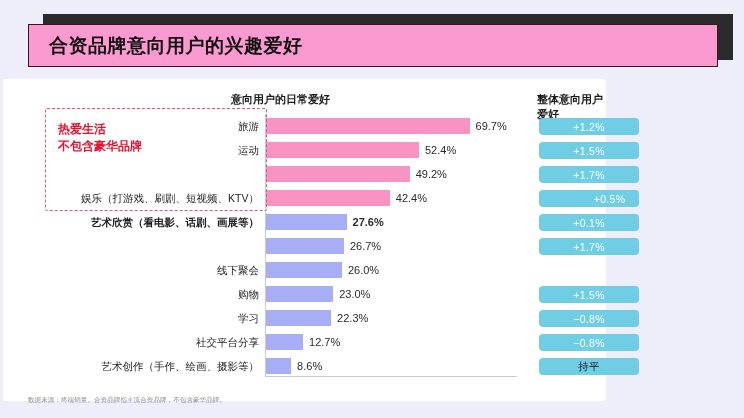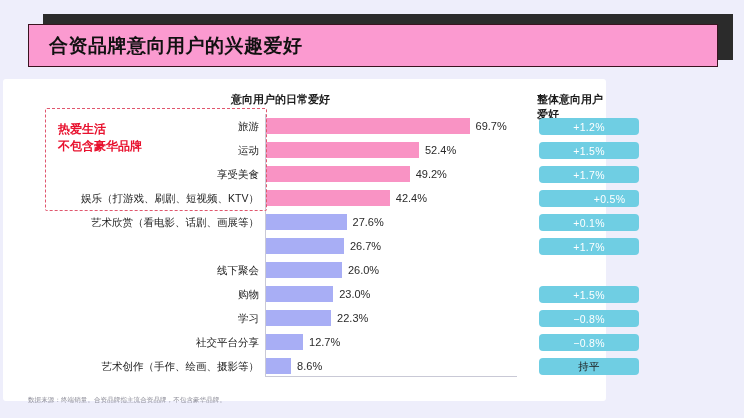--- a/index.html
+++ b/index.html
@@ -131,30 +131,29 @@
             <div class="cat-label">旅游</div>
             <div class="bar pink" style="width: 203.524px; background: rgb(249, 147, 196);"></div>
             <div class="bar-value" style="left: 472.524px;">69.7%</div>
           </div>
           <div class="row" style="top: 26px;">
             <div class="cat-label">运动</div>
             <div class="bar pink" style="width: 153.008px; background: rgb(249, 147, 196);"></div>
             <div class="bar-value" style="left: 422.008px;">52.4%</div>
           </div>
           <div class="row" style="top: 50px;">
-            <div class="cat-label">享受美食</div>
             <div class="bar pink" style="width: 143.664px; background: rgb(249, 147, 196);"></div>
             <div class="bar-value" style="left: 412.664px;">49.2%</div>
           </div>
           <div class="row" style="top: 74px;">
             <div class="cat-label">娱乐（打游戏、刷剧、短视频、KTV）</div>
             <div class="bar pink" style="width: 123.808px; background: rgb(249, 147, 196);"></div>
             <div class="bar-value" style="left: 392.808px;">42.4%</div>
           </div>
-          <div class="row" style="top: 98px;">
+          <div class="row" style="top: 98px; font-weight: bold;">
             <div class="cat-label">艺术欣赏（看电影、话剧、画展等）</div>
             <div class="bar purple" style="width: 80.592px; background: rgb(168, 174, 245);"></div>
             <div class="bar-value" style="left: 349.592px;">27.6%</div>
           </div>
           <div class="row" style="top: 122px;">
             <div class="bar purple" style="width: 77.964px; background: rgb(168, 174, 245);"></div>
             <div class="bar-value" style="left: 346.964px;">26.7%</div>
           </div>
           <div class="row" style="top: 146px;">
             <div class="cat-label">线下聚会</div>

